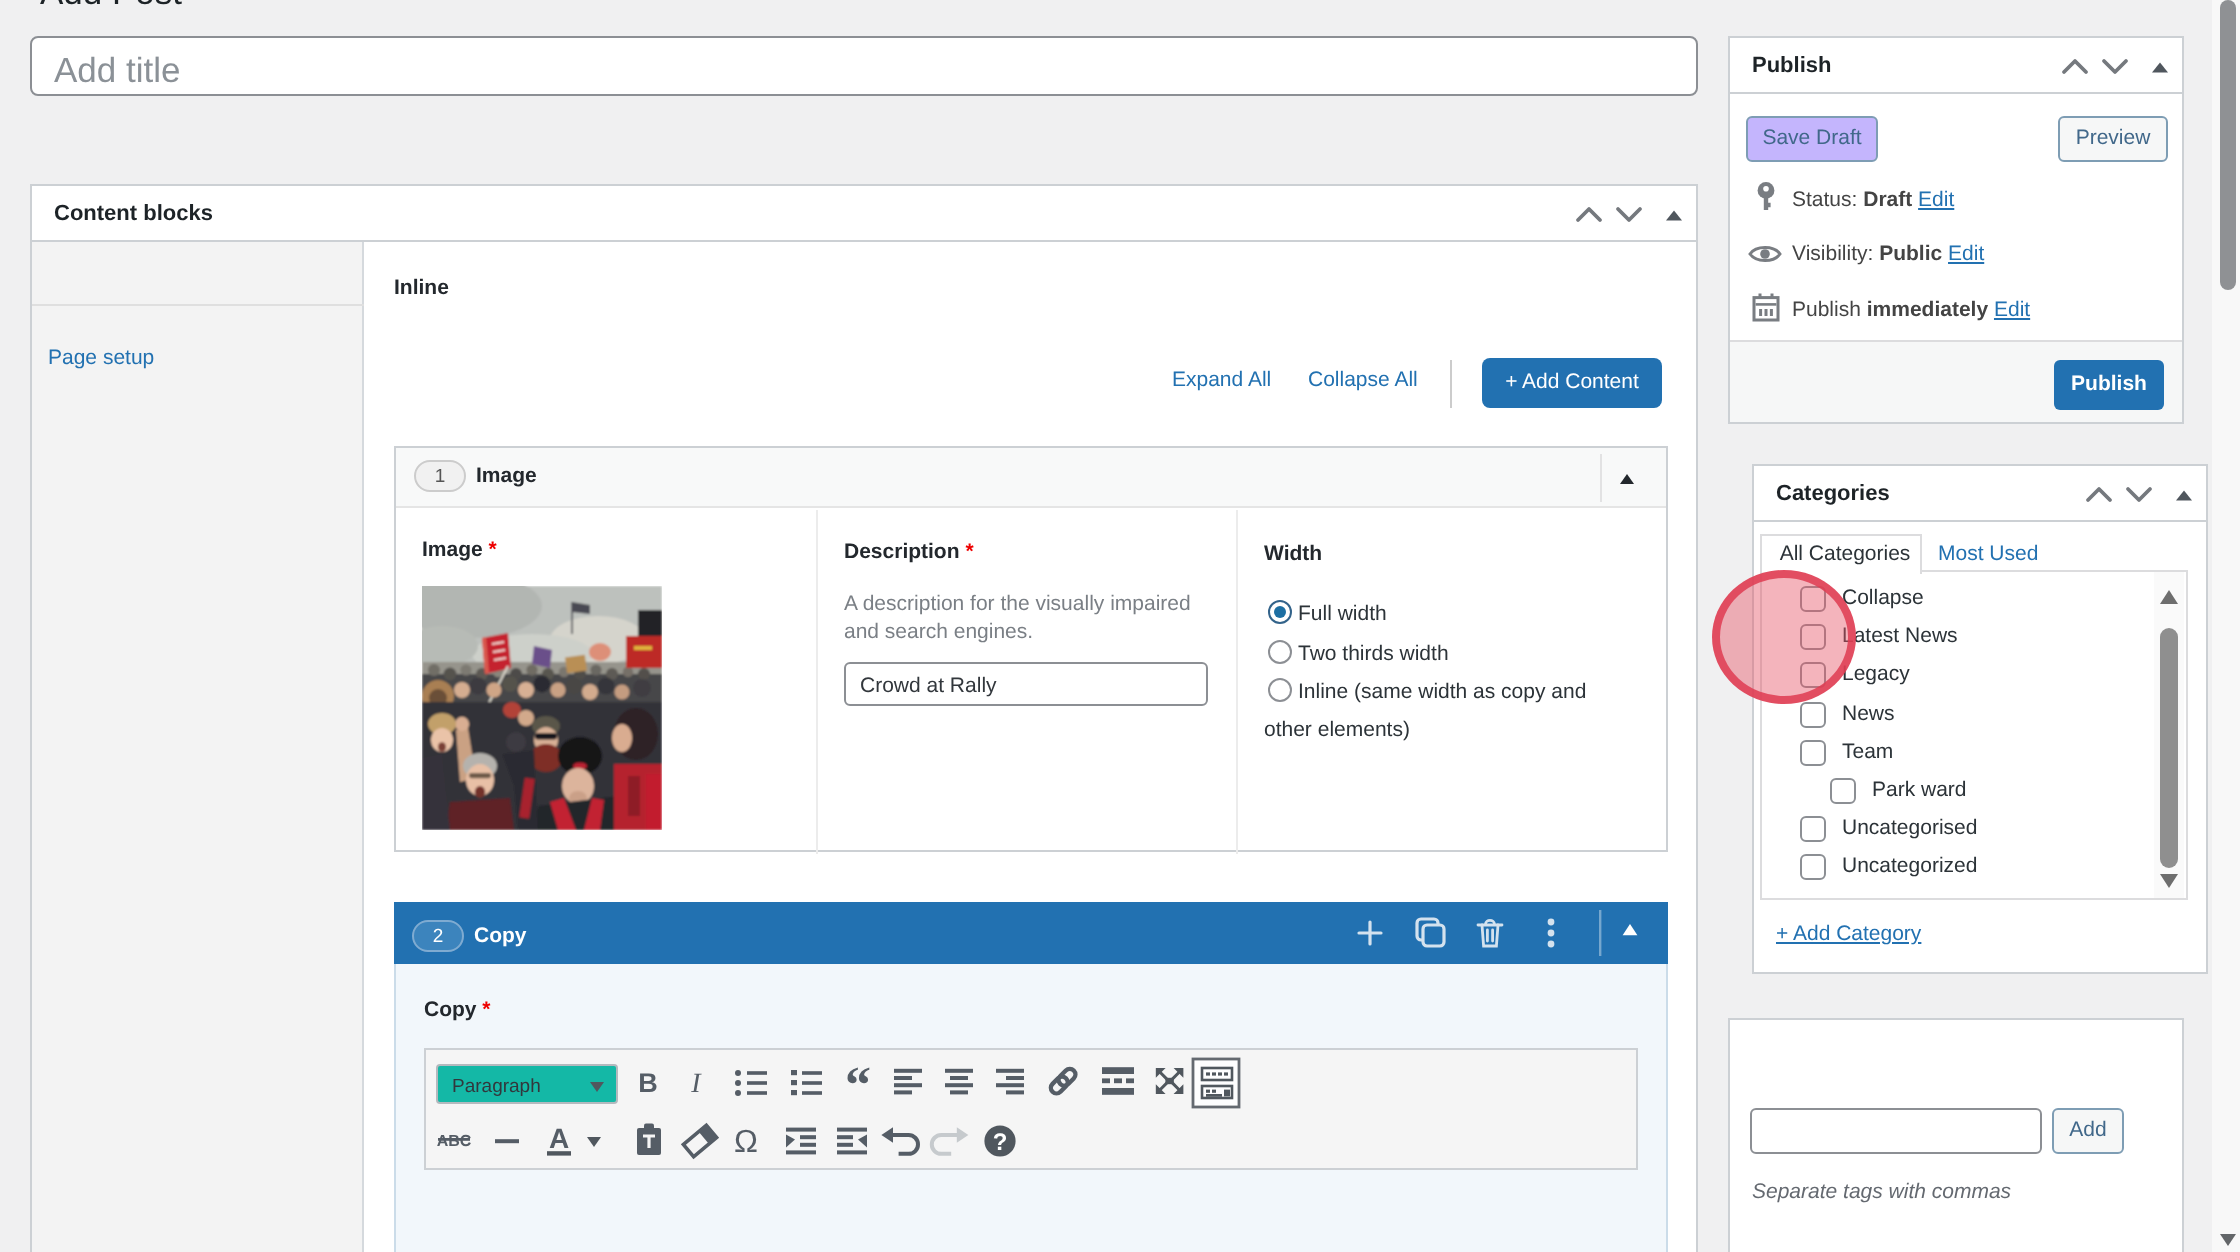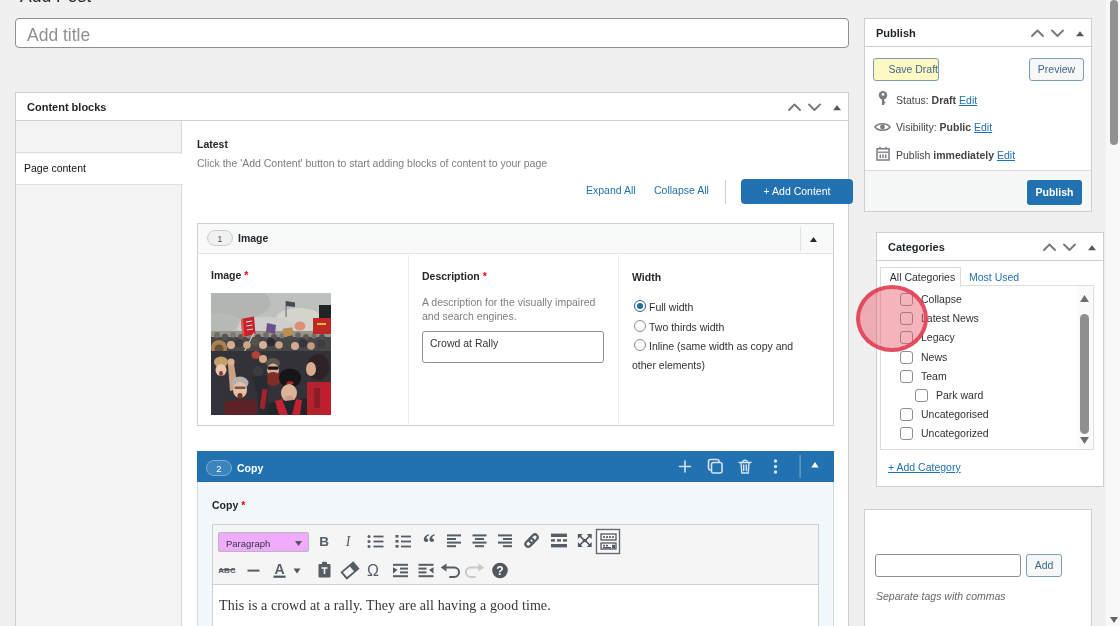--- a/index.html
+++ b/index.html
@@ -33,31 +33,27 @@
       <polyline points="17,17 22.5,11.5 28,17" stroke="#75797e" stroke-width="1.9" fill="none" stroke-linecap="round" stroke-linejoin="round"></polyline>
       <polyline points="37,11.5 42.5,17 48,11.5" stroke="#75797e" stroke-width="1.9" fill="none" stroke-linecap="round" stroke-linejoin="round"></polyline>
       <polygon points="65,12.2 61,17.2 69,17.2" fill="#50575e"></polygon>
     </svg>
   </div>
 
   <div class="abs" style="left:0; top:28px; width:166px; height:505px; background:#f3f3f3; border-right:1px solid #d5d9dd;">
     <div class="abs" style="left:0; top:0; width:166px; height:32px; border-bottom:1px solid #dfdfdf;">
           <span class="abs blue" style="left:8px; top:11px;margin-top:41px;">Page setup</span>
         </div>
-    <div class="abs" style="left:0; top:33px; width:167px; height:31px; background:#fff; border-bottom:1px solid #dfdfdf;">
-          <span class="abs" style="left:8px; top:8px; color:#111;">Page content</span>
-        </div>
-  </div>
-  <div class="abs" style="left:181px; top:45px; font-weight:bold; color:#23282d;">Latest</div>
-  <div class="abs" style="left:181px; top:64px; color:#7a7f85;">Click the 'Add Content' button to start adding blocks of content to your page</div>
+  </div>
+  <div class="abs" style="left:181px; top:45px; font-weight:bold; color:#23282d;">Inline</div>
 
   <div class="abs blue" style="left:570px; top:91px;">Expand All</div>
   <div class="abs blue" style="left:638px; top:91px;">Collapse All</div>
   <div class="abs" style="left:709px; top:87px; width:1px; height:24px; background:#ccc;"></div>
-  <div class="abs" style="left:725px; top:86px; width:112px; height:25px; background:#2271b1; border-radius:4px; color:#fff; text-align:center; line-height:25px;">+ Add Content</div>
+  <div class="abs" style="left:725px; top:86px; width:90px; height:25px; background:#2271b1; border-radius:4px; color:#fff; text-align:center; line-height:25px;">+ Add Content</div>
 
   <div class="abs" style="left:181px; top:130px; width:637px; height:203px; border:1px solid #ccd0d4; background:#fff;">
     <div class="abs" style="left:0; top:0; width:635px; height:30px; background:#f8f9f9; border-bottom:1px solid #e5e5e5;">
       <div class="abs" style="left:9px; top:6px; width:26px; height:16px; background:#f1f1f1; border:1px solid #ccc; border-radius:9px; font-size:9.5px; color:#555; text-align:center; line-height:15px;">1</div>
       <div class="abs" style="left:40px; top:8px; font-weight:bold; color:#23282d;">Image</div>
       <div class="abs" style="left:602px; top:3px; width:1px; height:24px; background:#e2e2e3;"></div>
       <svg class="abs" style="right:16px; top:13px;" width="7" height="5">
             <polygon points="3.5,0 7,5 0,5" fill="#23282d"></polygon>
           </svg>
     </div>
@@ -160,21 +156,21 @@
         <polygon points="0,86 10,84 14,122 0,122" fill="#35333a"></polygon>
         <circle cx="47" cy="78" r="5" fill="#3e3b42"></circle>
         <polygon points="40,84 56,82 58,122 48,122 46,100" fill="#2a2a30"></polygon>
         <rect x="50" y="96" width="5" height="20" fill="#a8222e" transform="rotate(8 52 106)"></rect>
       </g>
           </svg>
     </div>
 
     <div class="abs" style="left:224px; top:46px; font-weight:bold; color:#23282d;">Description <span style="color:#e00;">*</span></div>
     <div class="abs" style="left:224px; top:71px; width:188px; color:#7a7f85; line-height:14px;">A description for the visually impaired and search engines.</div>
-    <div class="abs" style="left:224px; top:107px; width:182px; height:32px; border:1px solid #8c8f94; border-radius:3px; background:#fff;">
+    <div class="abs" style="left:224px; top:107px; width:182px; height:22px; border:1px solid #8c8f94; border-radius:3px; background:#fff;">
       <div class="abs" style="left:7px; top:5px; color:#32373c;">Crowd at Rally</div>
     </div>
 
     <div class="abs" style="left:434px; top:46.5px; font-weight:bold; color:#23282d;">Width</div>
     <div class="abs" style="left:435.5px; top:76px; width:12px; height:12px; border:1px solid #33638a; border-radius:50%; background:#fff;"></div>
     <div class="abs" style="left:438.5px; top:79px; width:6px; height:6px; border-radius:50%; background:#1d6fa3;"></div>
     <div class="abs" style="left:451px; top:77px;">Full width</div>
     <div class="abs" style="left:435.5px; top:95.5px; width:12px; height:12px; border:1px solid #8c8f94; border-radius:50%; background:#fff;"></div>
     <div class="abs" style="left:451px; top:96.5px;">Two thirds width</div>
     <div class="abs" style="left:435.5px; top:115px; width:12px; height:12px; border:1px solid #8c8f94; border-radius:50%; background:#fff;"></div>
@@ -204,21 +200,21 @@
               <circle cx="108.5" cy="21" r="1.7"></circle>
         </g>
         <rect x="132.5" y="4" width="1.2" height="23" fill="rgba(255,255,255,0.38)"></rect>
         <polygon points="148,11 144.3,16.6 151.7,16.6" fill="#fff"></polygon>
       </svg>
     </div>
     <div class="abs" style="left:0; top:31px; width:637px; height:145px; background:#f2f7fb; border:1px solid #cbdce9; border-top:none;"></div>
     <div class="abs" style="left:15px; top:48px; font-weight:bold; color:#23282d;">Copy <span style="color:#e00;">*</span></div>
 
     <div class="abs" style="left:15px; top:73px; width:607px; height:61px; background:#f5f5f5; border:1px solid #ccd0d4;">
-      <div class="abs" style="left:5px; top:7px; width:91px; height:20px; background:#f0abfc; border:1px solid #b4b9be; border-radius:2px;">
+      <div class="abs" style="left:5px; top:7px; width:91px; height:20px; background:#14b8a6; border:1px solid #b4b9be; border-radius:2px;">
         <span class="abs" style="left:7px; top:5px; font-size:9.5px; color:#32373c;">Paragraph</span>
         <svg class="abs" style="right:6px; top:8px;" width="7" height="5">
               <polygon points="0,0 7,0 3.5,5" fill="#50575e"></polygon>
             </svg>
       </div>
       <svg class="abs" style="left:0; top:0;" width="605" height="32">
         <text x="111" y="21" text-anchor="middle" font-family="Liberation Sans" font-size="13.5" font-weight="bold" fill="#555d66">B</text>
         <text x="135" y="21" text-anchor="middle" font-family="Liberation Serif" font-size="14" font-style="italic" fill="#555d66">I</text>
         <g fill="#555d66">
           <circle cx="156" cy="11.5" r="1.5"></circle>
@@ -323,36 +319,33 @@
         </g>
         <path d="M 233 12.5 H 241.3 A 4.7 4.7 0 0 1 241.3 21.9 H 236.3" stroke="#555d66" stroke-width="2" fill="none"></path>
         <polygon points="233.5,8.6 233.5,16.4 227.7,12.5" fill="#555d66"></polygon>
         <path d="M 265.9 12.5 H 257.6 A 4.7 4.7 0 0 0 257.6 21.9 H 262.6" stroke="#c6cacd" stroke-width="2" fill="none"></path>
         <polygon points="265.4,8.6 265.4,16.4 271.2,12.5" fill="#c6cacd"></polygon>
         <circle cx="287" cy="15.5" r="7.8" fill="#50575e"></circle>
         <text x="287" y="19.8" text-anchor="middle" font-family="Liberation Sans" font-size="12" font-weight="bold" fill="#fff">?</text>
       </svg>
     </div>
 
-    <div class="abs" style="left:15px; top:134px; width:607px; height:42px; background:#fff; border:1px solid #ccd0d4; border-top:none;">
-      <div class="abs" style="left:6px; top:13px; font-family:'Liberation Serif', serif; font-size:14px; letter-spacing:0.1px; color:#32373c;">This is a crowd at a rally. They are all having a good time.</div>
-    </div>
   </div>
 </div>
 
 <div class="postbox" style="left:864px; top:18px; width:228px; height:194px;">
   <div class="pb-head">
         <span class="ttl">Publish</span>
     <svg class="hsvg" width="74" height="28">
       <polyline points="17,17 22.5,11.5 28,17" stroke="#75797e" stroke-width="1.9" fill="none" stroke-linecap="round" stroke-linejoin="round"></polyline>
       <polyline points="37,11.5 42.5,17 48,11.5" stroke="#75797e" stroke-width="1.9" fill="none" stroke-linecap="round" stroke-linejoin="round"></polyline>
       <polygon points="65,12.2 61,17.2 69,17.2" fill="#50575e"></polygon>
     </svg>
   </div>
-  <div class="abs" style="left:8px; top:39px; width:66px; height:23px; background:#fef9c3; border:1px solid #7e9db4; border-radius:3px; color:#41688a; text-align:right; line-height:21px;">Save Draft</div>
+  <div class="abs" style="left:8px; top:39px; width:66px; height:23px; background:#c4b5fd; border:1px solid #7e9db4; border-radius:3px; color:#41688a; text-align:center; line-height:21px;">Save Draft</div>
   <div class="abs" style="left:164px; top:39px; width:55px; height:23px; background:#f6f7f7; border:1px solid #7e9db4; border-radius:3px; color:#41688a; text-align:center; line-height:21px;">Preview</div>
   <svg class="abs" style="left:12px; top:72px;" width="12" height="15">
     <circle cx="6" cy="4.2" r="4.2" fill="#797d82"></circle>
     <circle cx="6" cy="3.4" r="1.4" fill="#fff"></circle>
     <path d="M 6 8 L 6 14 M 6 11.5 L 8.3 11.5" stroke="#797d82" stroke-width="2.2" fill="none"></path>
   </svg>
   <div class="abs" style="left:31px; top:74.5px; color:#444;">Status: <b>Draft</b> <span class="lnk">Edit</span></div>
   <svg class="abs" style="left:9px; top:102px;" width="17" height="12">
     <path d="M 1 6 C 4 1.7 13 1.7 16 6 C 13 10.3 4 10.3 1 6 Z" fill="none" stroke="#797d82" stroke-width="1.5"></path>
     <circle cx="8.5" cy="6" r="2.4" fill="#797d82"></circle>

